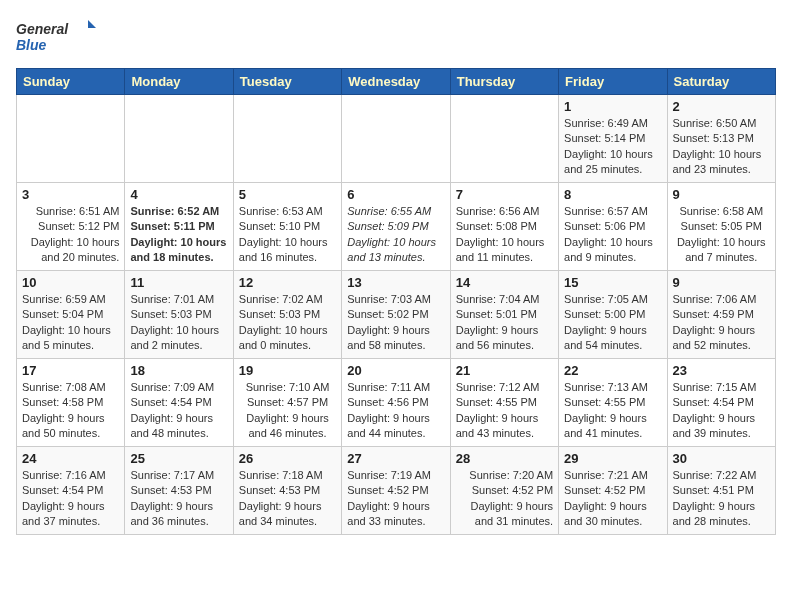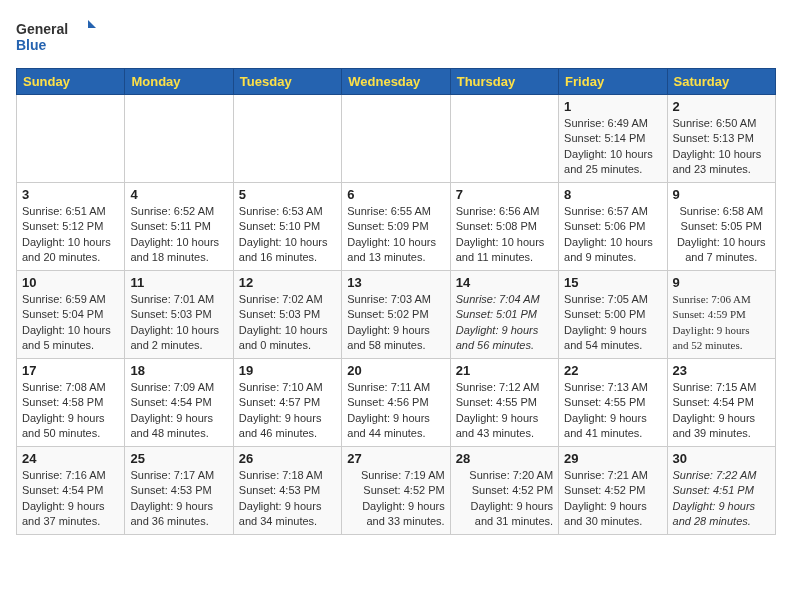--- a/index.html
+++ b/index.html
@@ -12,41 +12,42 @@
     }
     .header {
       display: flex;
       justify-content: space-between;
       align-items: flex-start;
       margin-bottom: 12px;
     }
     .logo {
       display: flex;
       gap: 4px;
+      font-style: italic;
     }
     .title-block {
       text-align: right;
     }
     .month-title {
       font-size: 32px;
       font-weight: normal;
       color: #333;
     }
     .subtitle {
       font-size: 15px;
       color: #555;
     }
     table {
       width: 100%;
       border-collapse: collapse;
       table-layout: fixed;
     }
     thead tr th {
       background: #2563b0;
-      color: #fde047;
+      color: #fef9c3;
       text-align: left;
       padding: 5px 6px;
       font-size: 13px;
       font-weight: bold;
       border: 1px solid #1a4a8a;
     }
     tbody tr td {
       border: 1px solid #ccc;
       vertical-align: top;
       padding: 4px 5px;
@@ -120,42 +121,42 @@
           <span class="day-num">2</span>
           <div class="day-info" style="white-space: pre-line;">Sunrise: 6:50 AM
 Sunset: 5:13 PM
 Daylight: 10 hours
 and 23 minutes.</div>
         </td>
       </tr>
       <tr>
         <td>
           <span class="day-num">3</span>
-          <div class="day-info" style="white-space: pre-line;">Sunrise: 6:51 AM
+          <div class="day-info" style="white-space: pre-line; text-align: right;">Sunrise: 6:51 AM
 Sunset: 5:12 PM
 Daylight: 10 hours
 and 20 minutes.</div>
         </td>
         <td>
           <span class="day-num">4</span>
-          <div class="day-info" style="white-space: pre-line;">Sunrise: 6:52 AM
+          <div class="day-info" style="white-space: pre-line; font-weight: bold;">Sunrise: 6:52 AM
 Sunset: 5:11 PM
 Daylight: 10 hours
 and 18 minutes.</div>
         </td>
         <td>
           <span class="day-num">5</span>
           <div class="day-info" style="white-space: pre-line;">Sunrise: 6:53 AM
 Sunset: 5:10 PM
 Daylight: 10 hours
 and 16 minutes.</div>
         </td>
         <td>
           <span class="day-num">6</span>
-          <div class="day-info" style="white-space: pre-line;">Sunrise: 6:55 AM
+          <div class="day-info" style="white-space: pre-line; font-style: italic;">Sunrise: 6:55 AM
 Sunset: 5:09 PM
 Daylight: 10 hours
 and 13 minutes.</div>
         </td>
         <td>
           <span class="day-num">7</span>
           <div class="day-info" style="white-space: pre-line;">Sunrise: 6:56 AM
 Sunset: 5:08 PM
 Daylight: 10 hours
 and 11 minutes.</div>
@@ -199,35 +200,35 @@
         </td>
         <td>
           <span class="day-num">13</span>
           <div class="day-info" style="white-space: pre-line;">Sunrise: 7:03 AM
 Sunset: 5:02 PM
 Daylight: 9 hours
 and 58 minutes.</div>
         </td>
         <td>
           <span class="day-num">14</span>
-          <div class="day-info" style="white-space: pre-line; font-style: italic;">Sunrise: 7:04 AM
+          <div class="day-info" style="white-space: pre-line;">Sunrise: 7:04 AM
 Sunset: 5:01 PM
 Daylight: 9 hours
 and 56 minutes.</div>
         </td>
         <td>
           <span class="day-num">15</span>
           <div class="day-info" style="white-space: pre-line;">Sunrise: 7:05 AM
 Sunset: 5:00 PM
 Daylight: 9 hours
 and 54 minutes.</div>
         </td>
         <td>
           <span class="day-num">9</span>
-          <div class="day-info" style="white-space: pre-line; font-family: Liberation Serif, serif;">Sunrise: 7:06 AM
+          <div class="day-info" style="white-space: pre-line;">Sunrise: 7:06 AM
 Sunset: 4:59 PM
 Daylight: 9 hours
 and 52 minutes.</div>
         </td>
       </tr>
       <tr>
         <td>
           <span class="day-num">17</span>
           <div class="day-info" style="white-space: pre-line;">Sunrise: 7:08 AM
 Sunset: 4:58 PM
@@ -236,21 +237,21 @@
         </td>
         <td>
           <span class="day-num">18</span>
           <div class="day-info" style="white-space: pre-line;">Sunrise: 7:09 AM
 Sunset: 4:54 PM
 Daylight: 9 hours
 and 48 minutes.</div>
         </td>
         <td>
           <span class="day-num">19</span>
-          <div class="day-info" style="white-space: pre-line;">Sunrise: 7:10 AM
+          <div class="day-info" style="white-space: pre-line; text-align: center;">Sunrise: 7:10 AM
 Sunset: 4:57 PM
 Daylight: 9 hours
 and 46 minutes.</div>
         </td>
         <td>
           <span class="day-num">20</span>
           <div class="day-info" style="white-space: pre-line;">Sunrise: 7:11 AM
 Sunset: 4:56 PM
 Daylight: 9 hours
 and 44 minutes.</div>
@@ -294,41 +295,41 @@
         </td>
         <td>
           <span class="day-num">26</span>
           <div class="day-info" style="white-space: pre-line;">Sunrise: 7:18 AM
 Sunset: 4:53 PM
 Daylight: 9 hours
 and 34 minutes.</div>
         </td>
         <td>
           <span class="day-num">27</span>
-          <div class="day-info" style="white-space: pre-line; text-align: right;">Sunrise: 7:19 AM
+          <div class="day-info" style="white-space: pre-line;">Sunrise: 7:19 AM
 Sunset: 4:52 PM
 Daylight: 9 hours
 and 33 minutes.</div>
         </td>
         <td>
           <span class="day-num">28</span>
           <div class="day-info" style="white-space: pre-line; text-align: right;">Sunrise: 7:20 AM
 Sunset: 4:52 PM
 Daylight: 9 hours
 and 31 minutes.</div>
         </td>
         <td>
           <span class="day-num">29</span>
           <div class="day-info" style="white-space: pre-line;">Sunrise: 7:21 AM
 Sunset: 4:52 PM
 Daylight: 9 hours
 and 30 minutes.</div>
         </td>
         <td>
           <span class="day-num">30</span>
-          <div class="day-info" style="white-space: pre-line; font-style: italic;">Sunrise: 7:22 AM
+          <div class="day-info" style="white-space: pre-line;">Sunrise: 7:22 AM
 Sunset: 4:51 PM
 Daylight: 9 hours
 and 28 minutes.</div>
         </td>
       </tr>
     </tbody>
 </table>
 
 </body></html>

